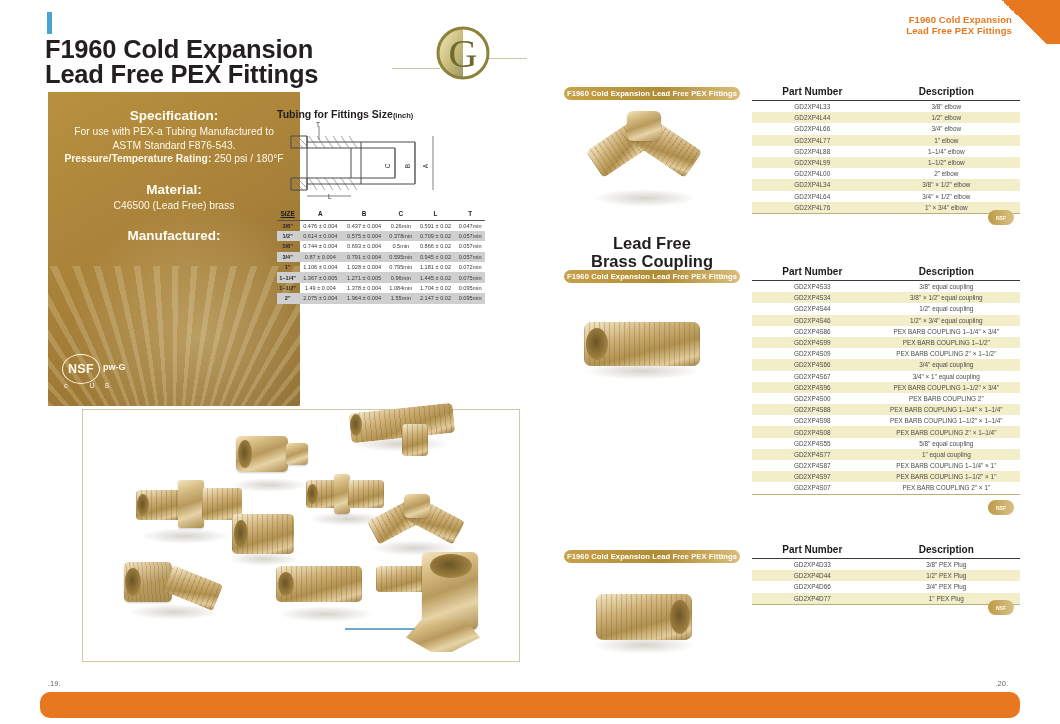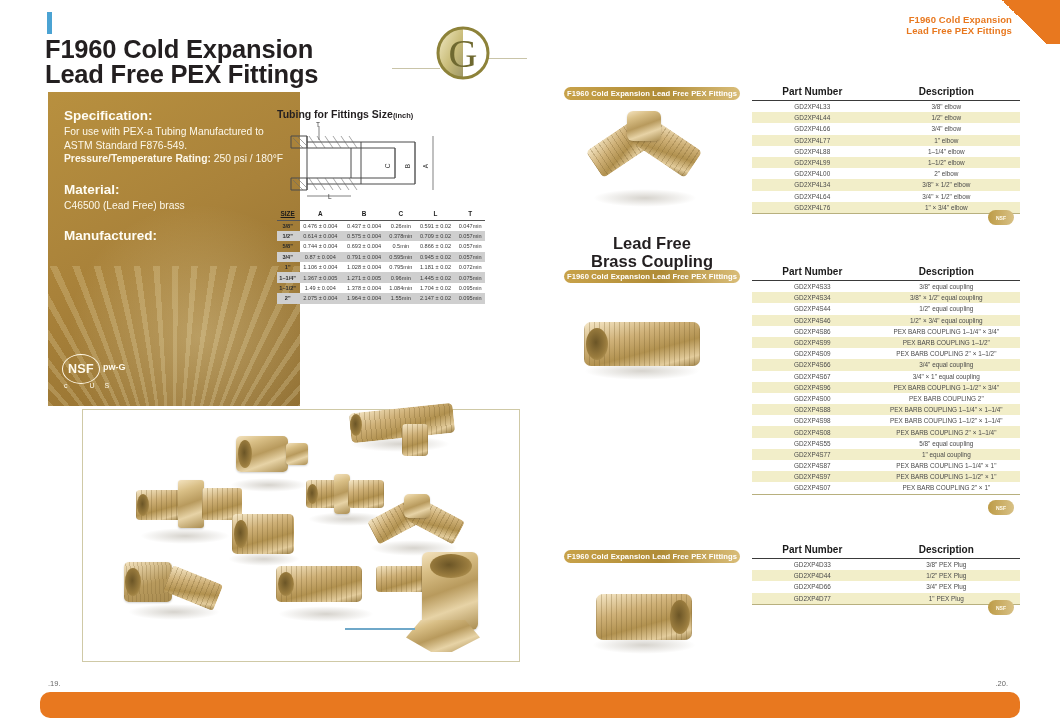--- a/index.html
+++ b/index.html
@@ -44,20 +44,21 @@
   .mono-rule2 { position: absolute; left: 487px; top: 58px; width: 40px; height: 1px; background: #c9c4a8; }
 
   
   .spec-box {
     position: absolute; left: 48px; top: 92px; width: 252px; height: 314px;
     background: #b3893c;
     background-image:
       radial-gradient(circle at 60% 78%, rgba(255,245,205,.30) 0%, rgba(255,245,205,0) 46%),
       linear-gradient(150deg, #b8903f 0%, #a9823a 45%, #8f6d2f 100%);
     overflow: hidden;
+    text-align: center;
   }
   .spec-rays {
     position: absolute; left: -25%; bottom: -120px; width: 150%; height: 260px;
     background:
       repeating-conic-gradient(from 200deg at 50% 100%,
         rgba(255,248,210,.22) 0deg 1.4deg, rgba(255,248,210,0) 1.4deg 4.2deg);
     opacity: .85;
   }
   .spec-inner { position: relative; padding: 14px 16px 0 16px; color: #fffdf4; }
   .spec-h { font-size: 13.5px; font-weight: bold; margin-top: 2px; }
@@ -199,21 +200,21 @@
       <text x="31" y="45" text-anchor="middle" font-family="'Liberation Serif',serif" font-size="40" fill="#6f6930">G</text>
     </svg>
   </div>
 
   <div class="spec-box">
     <div class="spec-rays"></div>
     <div class="spec-inner">
       <div class="spec-h">Specification:</div>
       <div class="spec-p">
         <span>For use with PEX-a Tubing Manufactured to</span><br>
-        <span>ASTM Standard F876-549.</span><br>
+        <span>ASTM Standard F876-543.</span><br>
         <b>Pressure/Temperature Rating:</b><span> 250 psi / 180°F</span>
       </div>
       <div class="spec-gap"></div>
       <div class="spec-h">Material:</div>
       <div class="spec-p">C46500 (Lead Free) brass</div>
       <div class="spec-gap"></div>
       <div class="spec-h">Manufactured:</div>
     </div>
     <div class="nsf-mark">
       <div class="nsf-ring">NSF</div>

